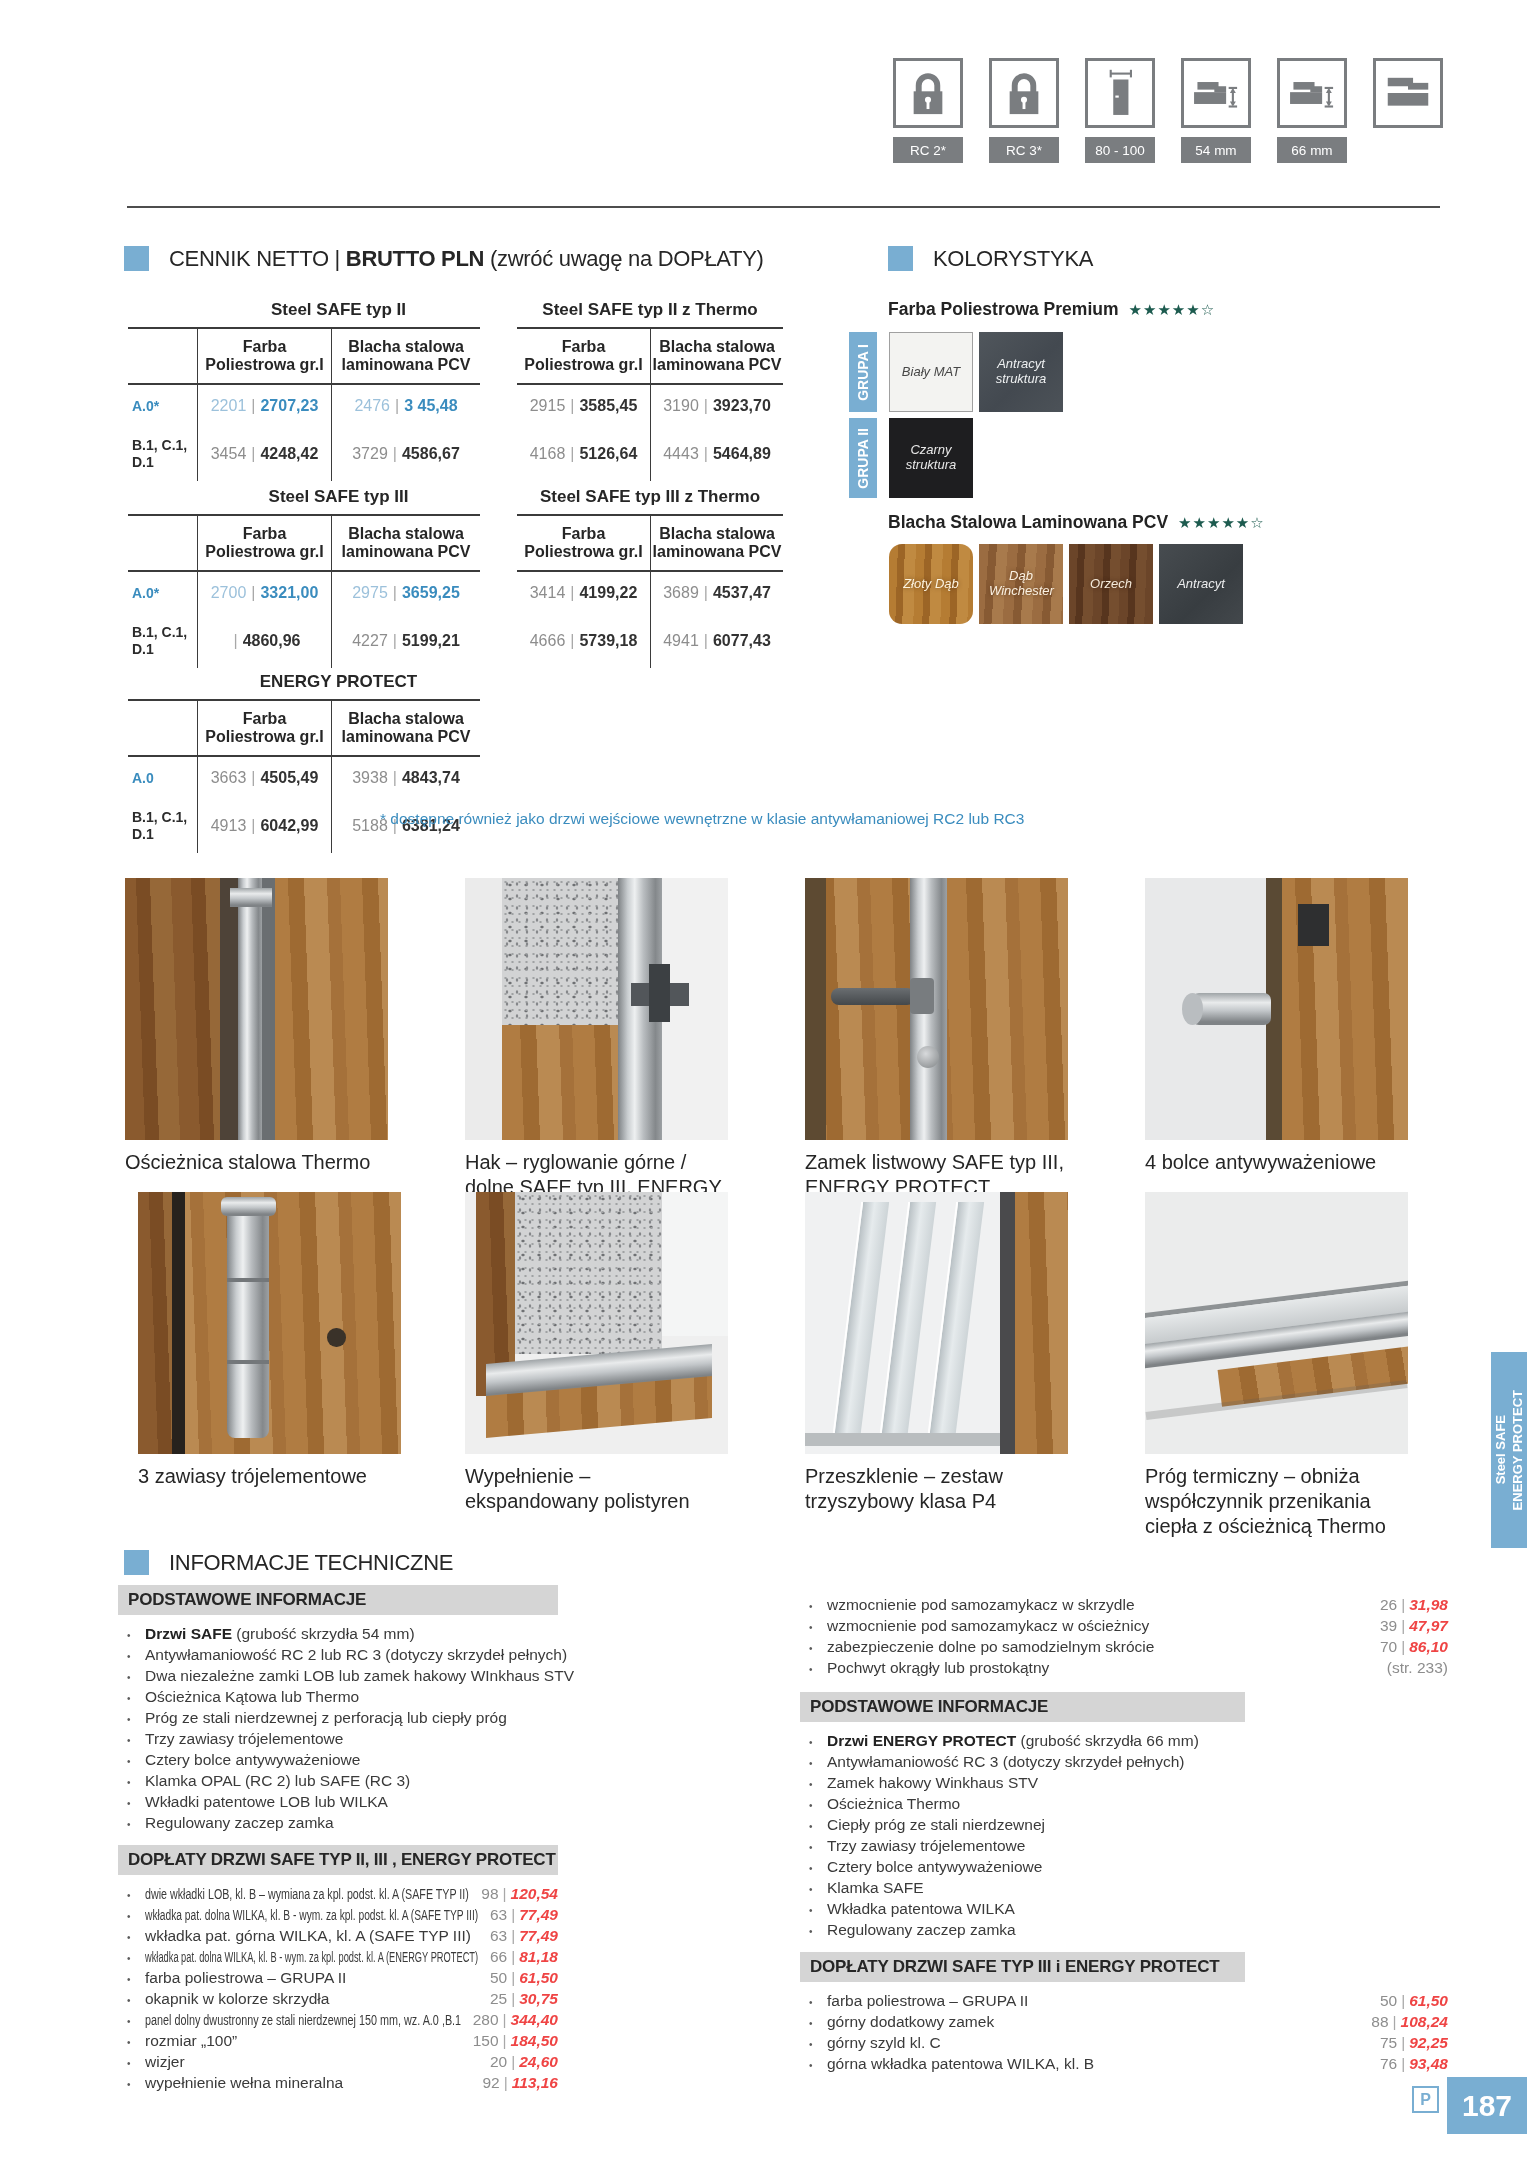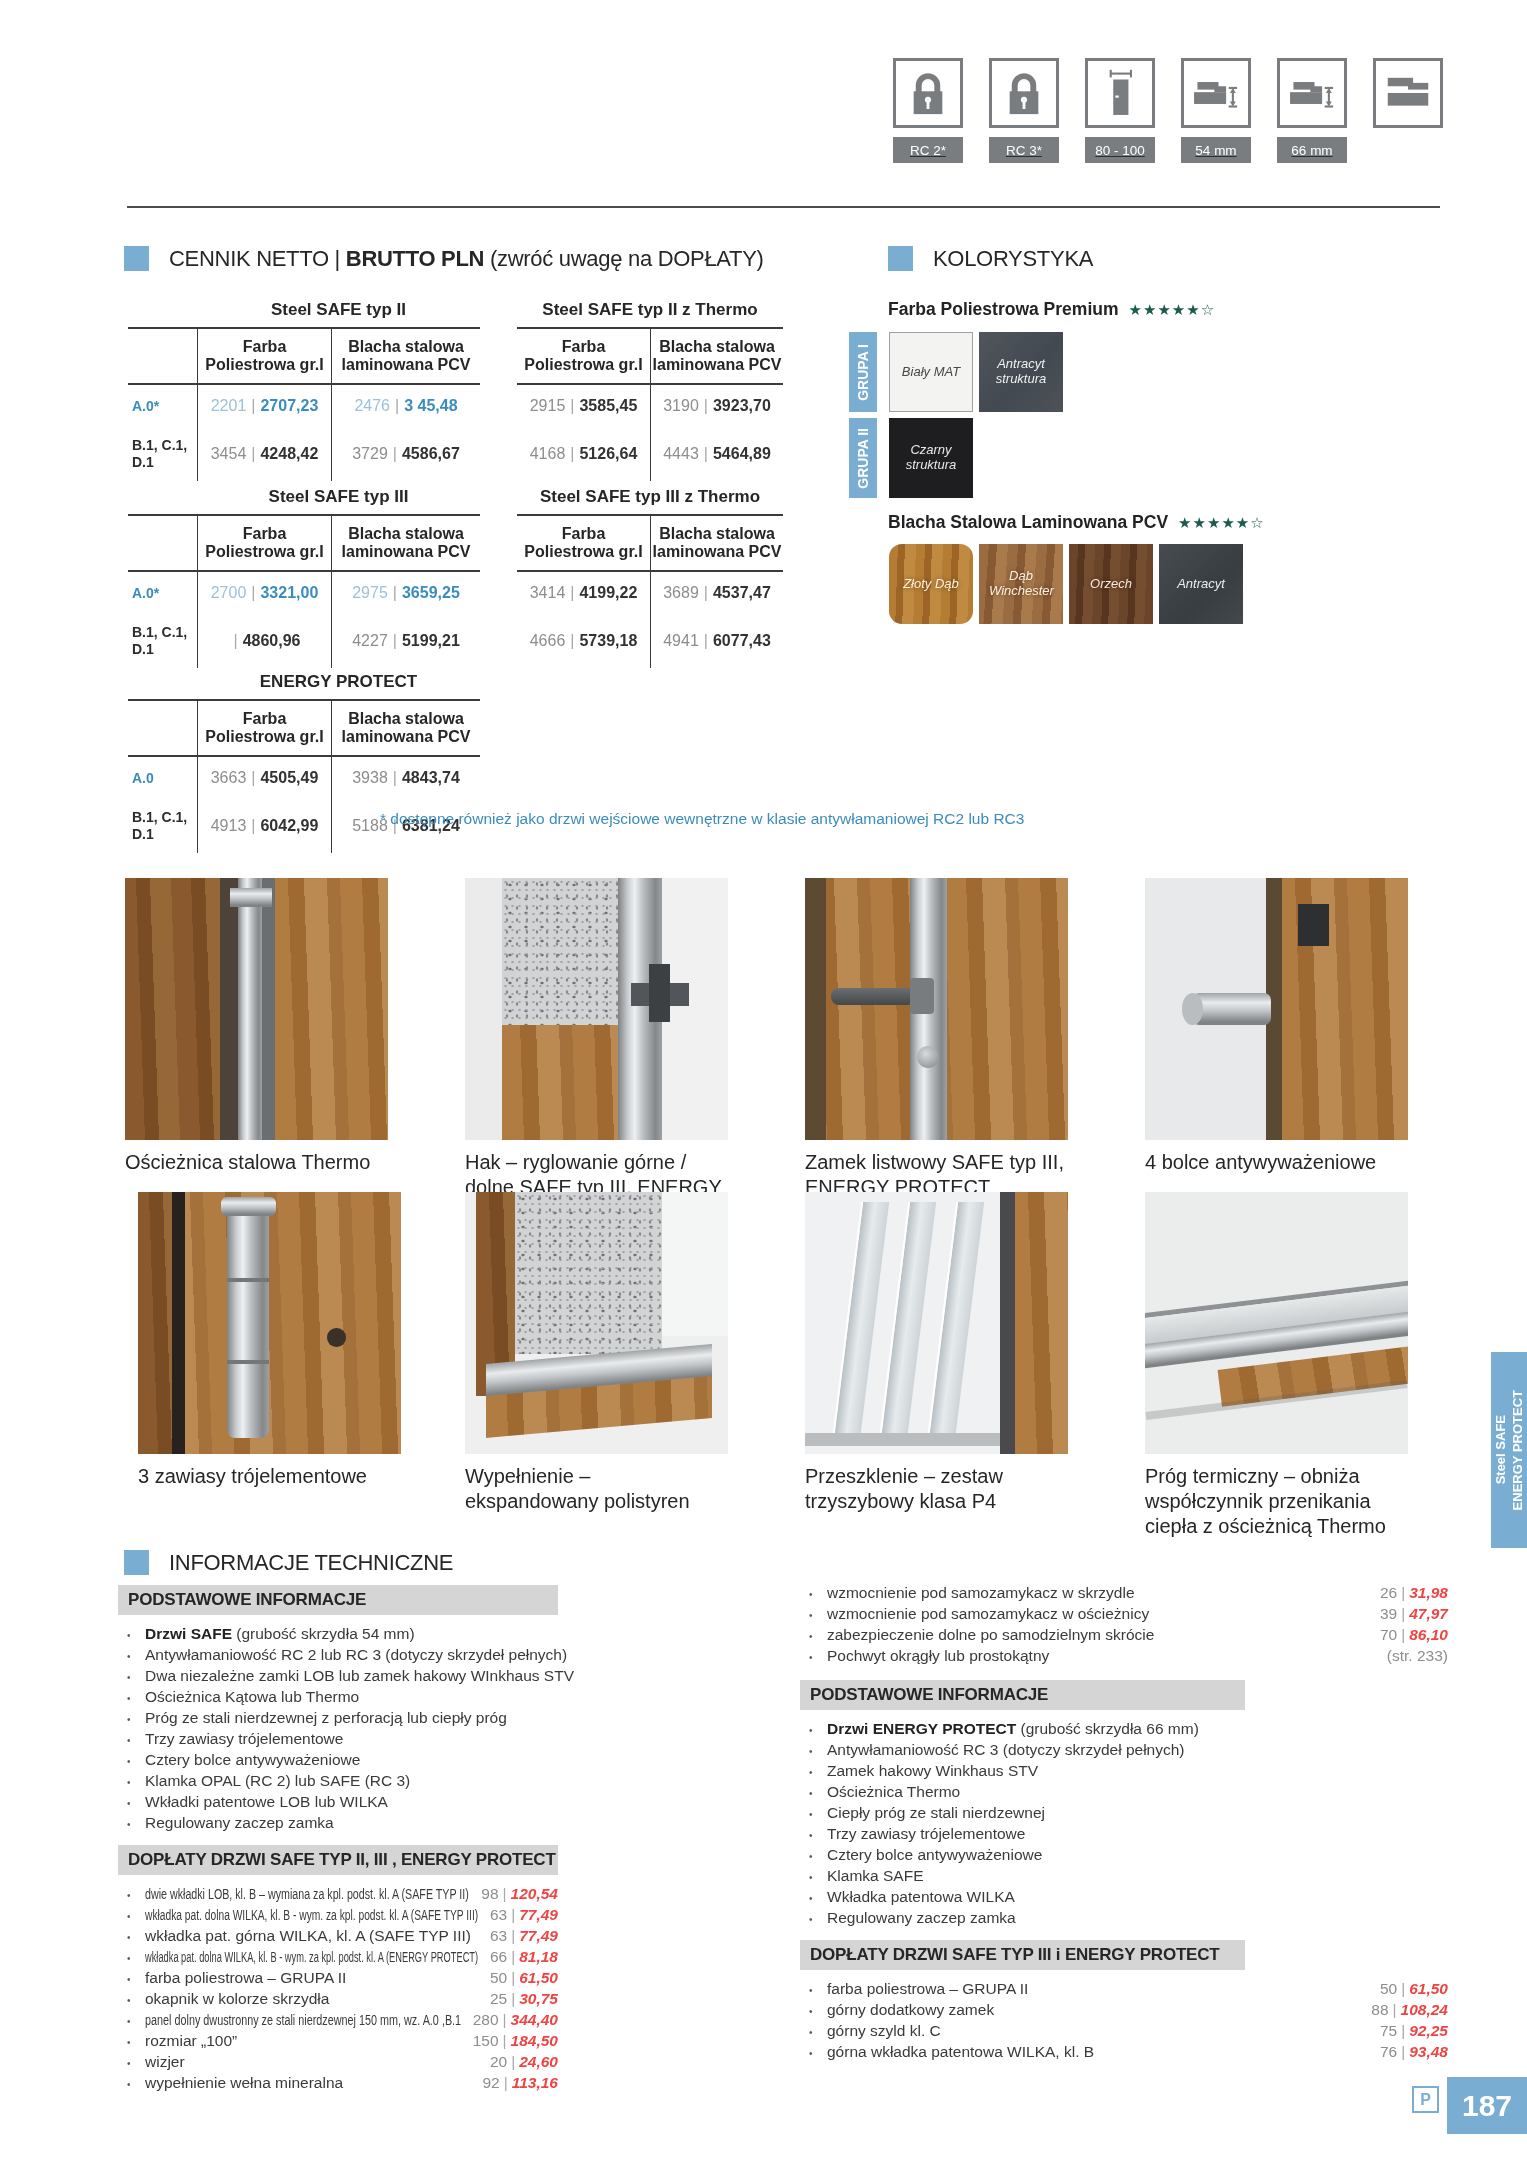--- a/index.html
+++ b/index.html
@@ -2,21 +2,21 @@
 <html><head>
 <meta charset="utf-8">
 <style>
   html,body{margin:0;padding:0;}
   body{position:relative;width:1527px;height:2160px;background:#fff;overflow:hidden;
        font-family:"Liberation Sans", sans-serif;color:#2e2e2e;}
   [data-name]{box-sizing:border-box;}
 
   
   #icons-row{position:absolute;left:893px;top:58px;display:flex;gap:26px;}
-  .icon-cell{width:70px;text-decoration:underline;}
+  .icon-cell{width:70px;}
   .icon-box{width:70px;height:70px;border:3px solid #7a7d80;background:#fff;
             display:flex;align-items:center;justify-content:center;}
   .icon-label{margin-top:9px;height:26px;background:#7a7d80;color:#fff;font-size:13.5px;
               display:flex;align-items:center;justify-content:center;}
 
   #top-divider{position:absolute;left:127px;top:206px;width:1313px;height:2px;background:#4d4d4d;}
 
   
   .section-header{position:absolute;display:flex;gap:20px;}
   .sq{width:25px;height:25px;background:#79aed2;flex:0 0 auto;}
@@ -588,21 +588,21 @@
 
       <div class="li-row price-row fitrow" data-name="surcharge-item">
         <span class="fit-text">wypełnienie wełna mineralna</span>
         <span class="li-price" data-name="surcharge-price"><span class="pn">92</span><span class="psep">|</span><span class="pb">113,16</span></span>
       </div>
 
   </div>
 </div>
 
 <div id="tech-right" data-name="tech-right-column">
-  <div class="ulist" style="margin-top:0" data-name="extras-list">
+  <div class="ulist" style="margin-top:12px" data-name="extras-list">
 
       <div class="li-row price-row fitrow" data-name="surcharge-item">
         <span class="fit-text">wzmocnienie pod samozamykacz w skrzydle</span>
         <span class="li-price" data-name="surcharge-price"><span class="pn">26</span><span class="psep">|</span><span class="pb">31,98</span></span>
       </div>
 
       <div class="li-row price-row fitrow" data-name="surcharge-item">
         <span class="fit-text">wzmocnienie pod samozamykacz w ościeżnicy</span>
         <span class="li-price" data-name="surcharge-price"><span class="pn">39</span><span class="psep">|</span><span class="pb">47,97</span></span>
       </div>

